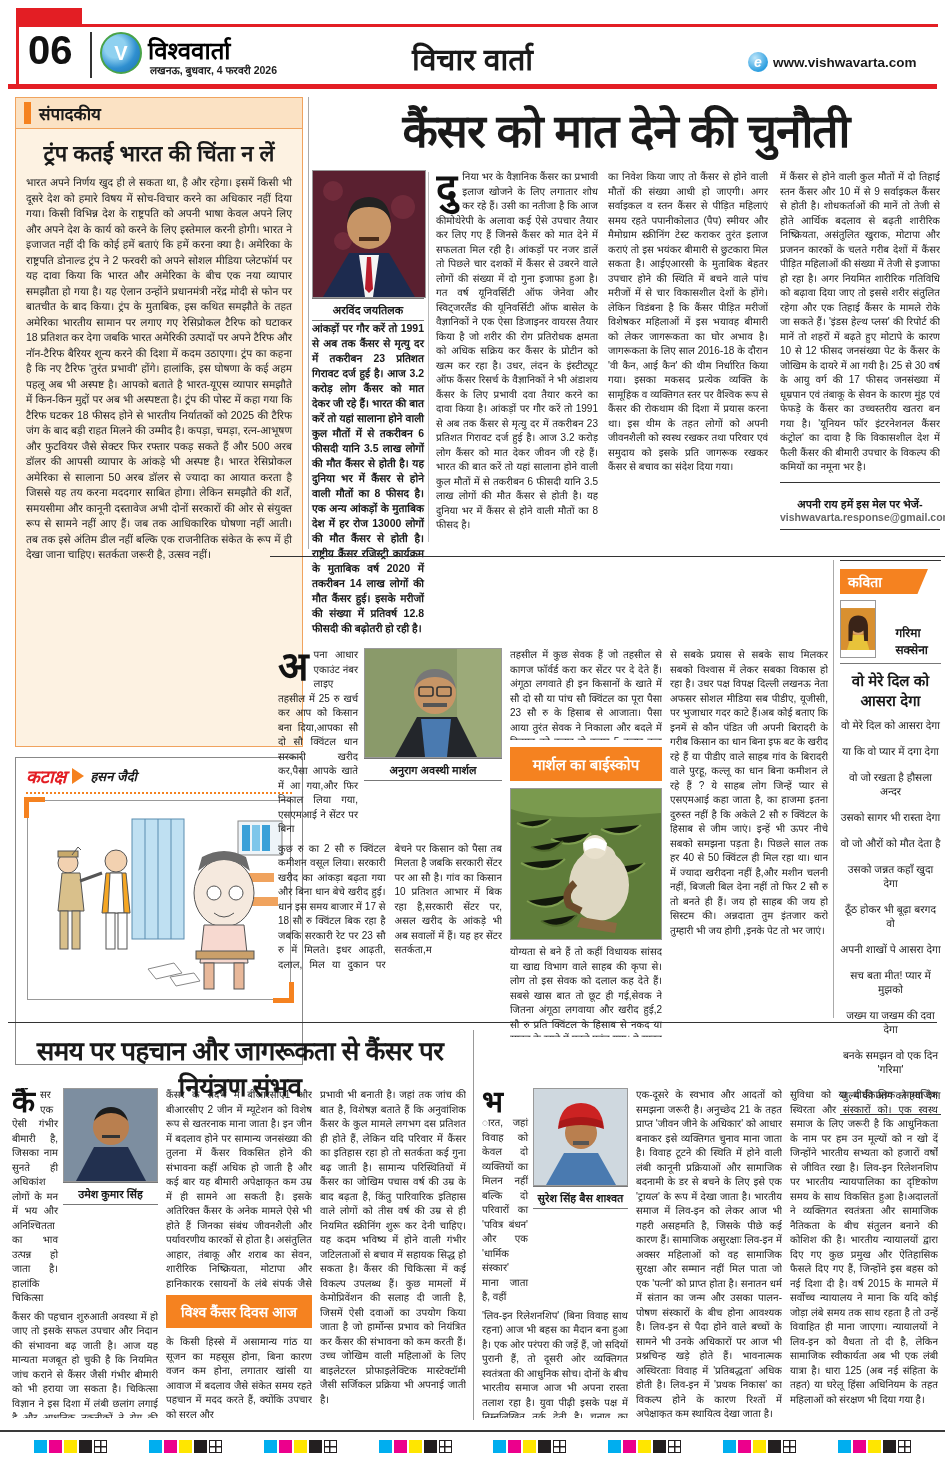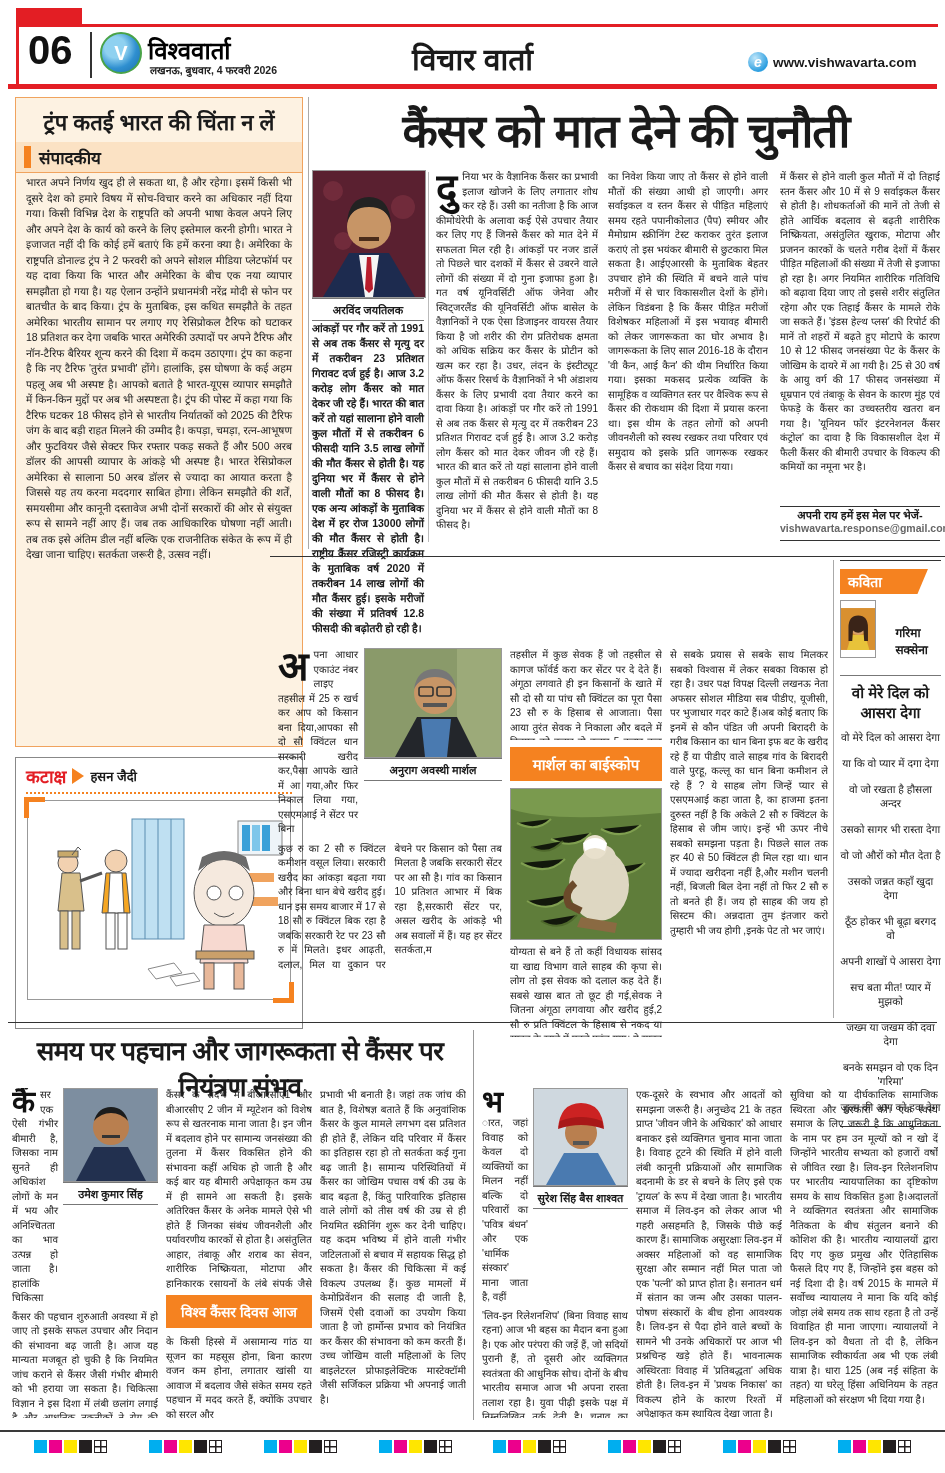--- a/index.html
+++ b/index.html
@@ -28,60 +28,60 @@
   .eicon{width:20px;height:20px;border-radius:50%;background:radial-gradient(circle at 35% 30%,#bfe6fa,#2e9fe0 70%);
      color:#fff;display:inline-flex;align-items:center;justify-content:center;font-weight:bold;font-size:14px;font-style:italic;}
   
   #edit-box{left:15px;top:97px;width:288px;height:650px;border:1px solid #f0a35e;background:#fdf2e2;box-sizing:border-box;}
   #edit-head{display:flex;align-items:center;height:30px;background:#fbe2c4;border-bottom:1px solid #f0a35e;}
   #edit-head .bar{width:7px;height:22px;background:#f58220;margin:0 8px 0 8px;}
   #edit-head span{font-size:17px;font-weight:bold;}
   #edit-hl{font-size:22px;font-weight:bold;text-align:center;margin:8px 6px 6px 6px;}
   #edit-body{padding:2px 10px;height:540px;overflow:hidden;}
   
-  #cartoon-box{left:15px;top:757px;width:288px;height:272px;border:1px solid #888;background:#fff;box-sizing:border-box;}
+  #cartoon-box{left:15px;top:757px;width:288px;height:308px;border:1px solid #888;background:#fff;box-sizing:border-box;font-style:italic;}
   #cartoon-head{display:flex;align-items:center;gap:6px;padding:6px 10px 2px 10px;}
   #cartoon-head .kt{font-size:18px;font-weight:bold;color:#e31e24;}
   .tri{width:0;height:0;border-left:12px solid #f58220;border-top:8px solid transparent;border-bottom:8px solid transparent;}
   #cartoon-head .artist{font-size:13px;font-weight:bold;}
   #cartoon-dots{margin:2px 10px;border-top:2px dotted #f58220;position:relative;}
   #cartoon-art{margin:6px auto;width:262px;height:198px;border:1px solid #999;position:relative;background:#fff;}
   .corner{position:absolute;width:16px;height:16px;}
   .corner.tl{left:-4px;top:-4px;border-left:5px solid #f58220;border-top:5px solid #f58220;}
   .corner.br{right:-4px;bottom:-4px;border-right:5px solid #f58220;border-bottom:5px solid #f58220;}
   
   #cancer-hl{left:312px;top:98px;width:628px;text-align:center;font-size:46px;font-weight:800;letter-spacing:-1px;}
   #v-edit{left:308px;top:97px;height:452px;}
   #v-photo{left:428px;top:172px;height:370px;background:#bbb;width:1px;}
   .photo-frame{border:1px solid #999;display:block;}
   #cancer-author-col{left:312px;top:170px;width:112px;}
   #cancer-lead{font-weight:bold;font-size:10.5px;line-height:15px;text-align:justify;}
   #cancer-c1{left:436px;top:170px;width:162px;height:372px;overflow:hidden;}
   #cancer-c2{left:608px;top:170px;width:160px;height:372px;overflow:hidden;}
   #cancer-c3{left:780px;top:170px;width:160px;height:305px;overflow:hidden;}
-  #feedback{left:780px;top:482px;width:160px;text-align:center;border-top:1.5px solid #333;border-bottom:1.5px solid #333;padding:0 0 6px 0;margin-top:24px;}
+  #feedback{left:780px;top:482px;width:160px;text-align:center;border-top:1.5px solid #333;border-bottom:1.5px solid #333;padding:13px 0 6px 0;}
   #feedback .fl{font-size:11px;font-weight:bold;}
   #feedback .fe{font-size:10.5px;color:#666;font-weight:bold;}
   
   #rule-mid{left:270px;top:556px;width:675px;height:1px;background:#333;}
   #paddy-hl{left:276px;top:566px;width:554px;text-align:center;font-size:39px;font-weight:800;letter-spacing:-1px;}
   #paddy-a{left:278px;top:648px;width:224px;}
   #paddy-a .row{display:flex;gap:6px;}
   #paddy-a .narrow{width:80px;}
   #paddy-a .twocol{column-count:2;column-gap:9px;margin-top:5px;height:236px;overflow:hidden;}
   #paddy-b{left:510px;top:648px;width:152px;}
   .orange-box{background:#f58220;color:#fff;font-weight:bold;text-align:center;font-size:15px;padding:7px 2px;margin:7px 0;}
   #paddy-c{left:670px;top:648px;width:158px;height:368px;overflow:hidden;}
   #v-paddy{left:833px;top:560px;height:458px;}
   
   #poem{left:840px;top:560px;width:101px;}
   #poem .topline{border-top:1.5px solid #333;margin-bottom:8px;}
   #poem-tab{width:72px;background:#f58220;color:#fff;font-weight:bold;font-size:14px;padding:3px 8px;
      clip-path:polygon(0 0,100% 0,88% 100%,0 100%);}
-  #poem-authrow{display:flex;align-items:flex-end;gap:19px;margin:6px 0 4px 0;border-bottom:1px solid #777;padding-bottom:17px;}
+  #poem-authrow{display:flex;align-items:flex-end;gap:19px;margin:6px 0 4px 0;border-bottom:1px solid #777;padding-bottom:5px;}
   #poem-auth{font-size:12px;font-weight:bold;}
   #poem-title{font-size:15px;font-weight:800;text-align:center;margin:6px 0 8px 0;border-bottom:0;}
   .poem-line{font-size:10.5px;text-align:center;margin:0 0 12px 0;color:#222;}
   #poem .botline{border-top:1.5px solid #333;margin-top:2px;}
   
   #rule-bot{left:8px;top:1022px;width:929px;height:1px;background:#333;}
   #v-bot{left:473px;top:1030px;height:390px;background:#999;width:1px;position:absolute;}
   .bot-hl{text-align:center;font-size:26px;font-weight:800;letter-spacing:-.5px;}
   #aw-hl{left:12px;top:1032px;width:456px;}
   #li-hl{left:482px;top:1032px;width:456px;}
@@ -110,25 +110,25 @@
   <div class="abs" id="logo-globe">V</div>
   <div class="abs" id="masthead-name">विश्ववार्ता</div>
   <div class="abs" id="dateline">लखनऊ,    बुधवार, 4 फरवरी 2026</div>
   <div class="abs" id="section-title">विचार वार्ता</div>
   <div class="abs" id="website">
     <span class="eicon">e</span>
     <span>www.vishwavarta.com</span>
   </div>
 
   <div class="abs" id="edit-box">
-    <div id="edit-hl">ट्रंप कतई भारत की चिंता न लें</div>
     <div id="edit-head">
       <div class="bar"></div>
       <span>संपादकीय</span>
     </div>
+    <div id="edit-hl">ट्रंप कतई भारत की चिंता न लें</div>
     <div id="edit-body" class="bt2">भारत अपने निर्णय खुद ही ले सकता था, है और रहेगा। इसमें किसी भी दूसरे देश को हमारे विषय में सोच-विचार करने का अधिकार नहीं दिया गया। किसी विभिन्न देश के राष्ट्रपति को अपनी भाषा केवल अपने लिए और अपने देश के कार्य को करने के लिए इस्तेमाल करनी होगी। भारत ने इजाजत नहीं दी कि कोई हमें बताएं कि हमें करना क्या है। अमेरिका के राष्ट्रपति डोनाल्ड ट्रंप ने 2 फरवरी को अपने सोशल मीडिया प्लेटफॉर्म पर यह दावा किया कि भारत और अमेरिका के बीच एक नया व्यापार समझौता हो गया है। यह ऐलान उन्होंने प्रधानमंत्री नरेंद्र मोदी से फोन पर बातचीत के बाद किया। ट्रंप के मुताबिक, इस कथित समझौते के तहत अमेरिका भारतीय सामान पर लगाए गए रेसिप्रोकल टैरिफ को घटाकर 18 प्रतिशत कर देगा जबकि भारत अमेरिकी उत्पादों पर अपने टैरिफ और नॉन-टैरिफ बैरियर शून्य करने की दिशा में कदम उठाएगा। ट्रंप का कहना है कि नए टैरिफ 'तुरंत प्रभावी' होंगे। हालांकि, इस घोषणा के कई अहम पहलू अब भी अस्पष्ट है। आपको बताते है भारत-यूएस व्यापार समझौते में किन-किन मुद्दों पर अब भी अस्पष्टता है। ट्रंप की पोस्ट में कहा गया कि टैरिफ घटकर 18 फीसद होने से भारतीय निर्यातकों को 2025 की टैरिफ जंग के बाद बड़ी राहत मिलने की उम्मीद है। कपड़ा, चमड़ा, रत्न-आभूषण और फुटवियर जैसे सेक्टर फिर रफ्तार पकड़ सकते हैं और 500 अरब डॉलर की आपसी व्यापार के आंकड़े भी अस्पष्ट है। भारत रेसिप्रोकल अमेरिका से सालाना 50 अरब डॉलर से ज्यादा का आयात करता है जिससे यह तय करना मददगार साबित होगा। लेकिन समझौते की शर्तें, समयसीमा और कानूनी दस्तावेज अभी दोनों सरकारों की ओर से संयुक्त रूप से सामने नहीं आए हैं। जब तक आधिकारिक घोषणा नहीं आती। तब तक इसे अंतिम डील नहीं बल्कि एक राजनीतिक संकेत के रूप में ही देखा जाना चाहिए। सतर्कता जरूरी है, उत्सव नहीं।</div>
   </div>
 
   <div class="abs" id="cartoon-box">
     <div id="cartoon-head">
       <span class="kt">कटाक्ष</span>
       <span class="tri"></span>
       <span class="artist">हसन जैदी</span>
     </div>
     <div id="cartoon-dots"></div>

